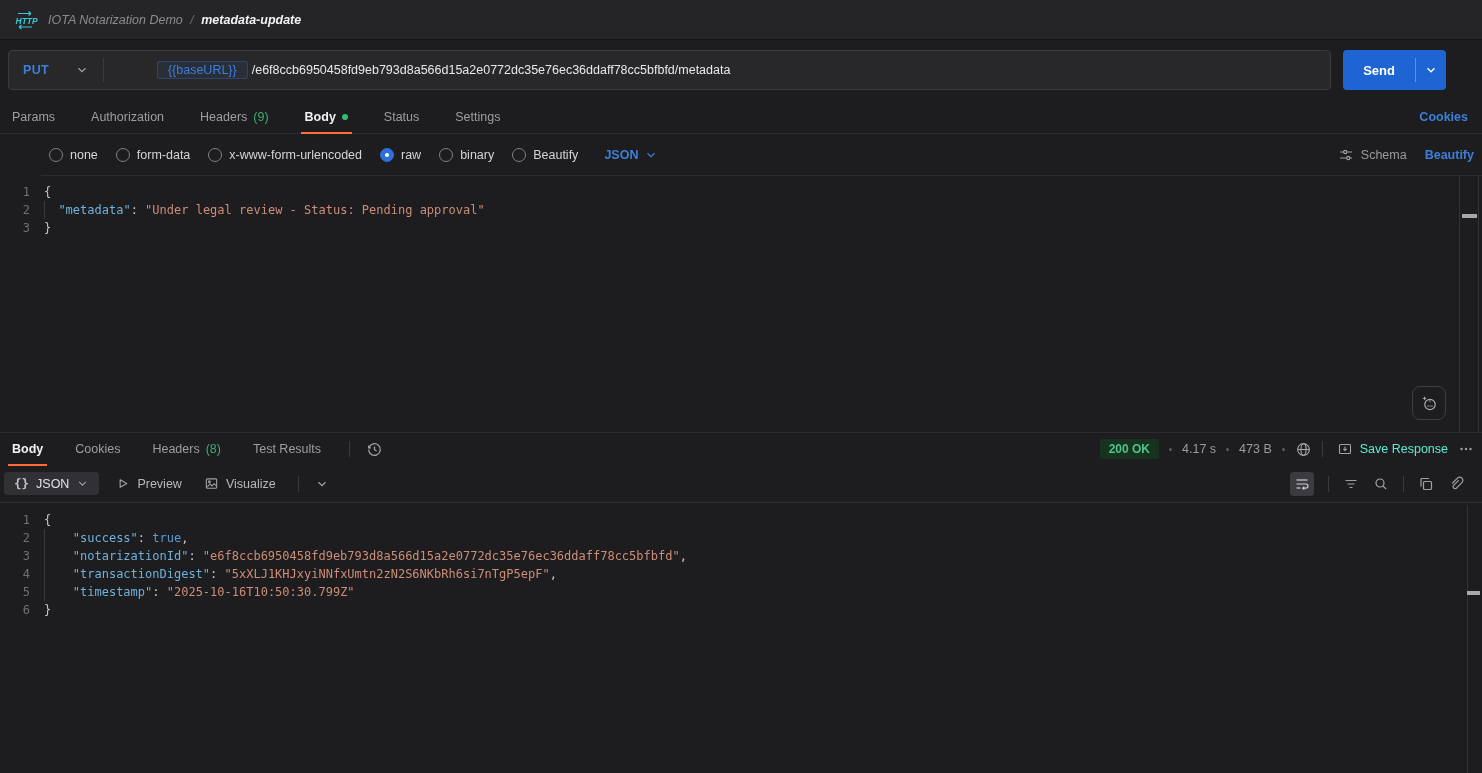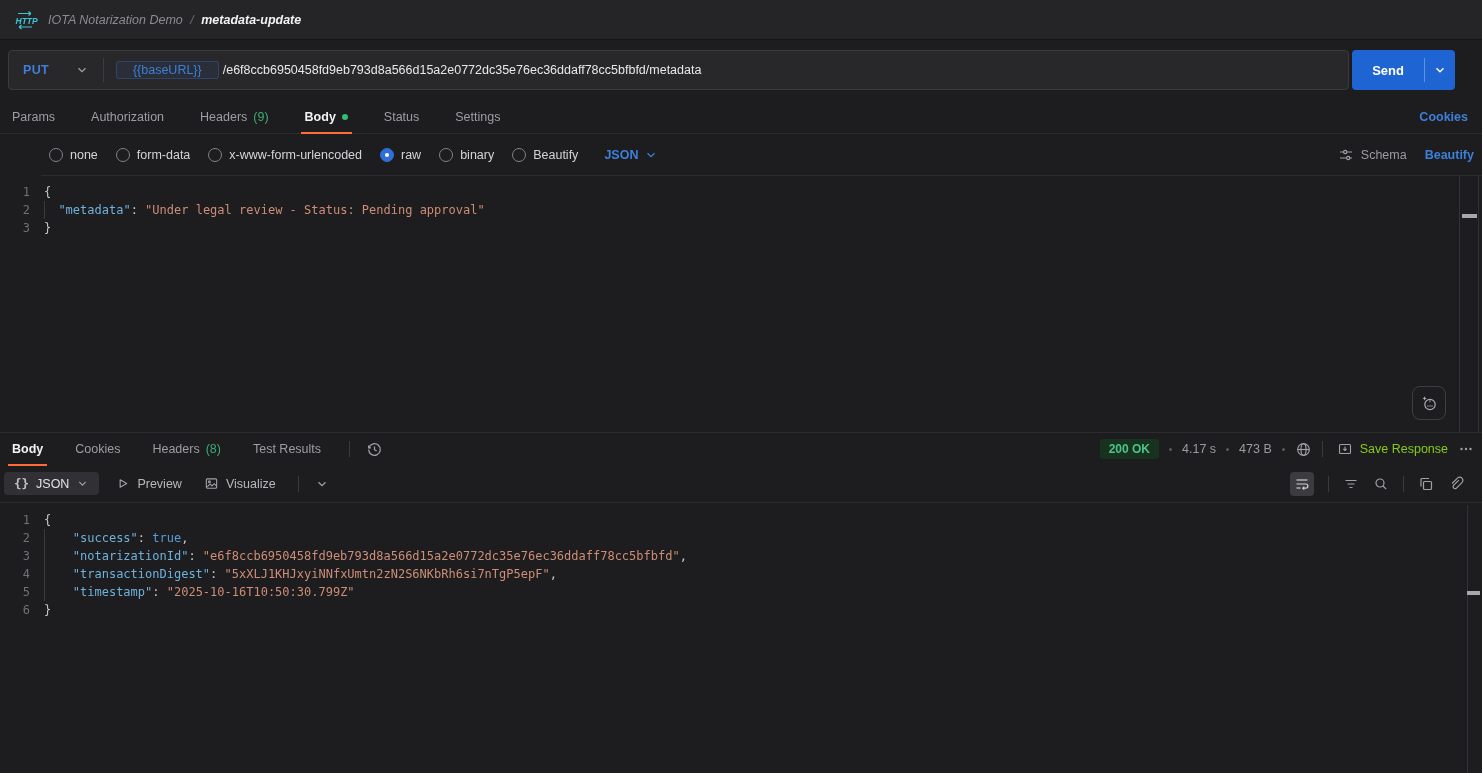--- a/index.html
+++ b/index.html
@@ -21,29 +21,29 @@
   .crumb-name{ color:#f2f2f4; font-weight:700; }
   .hdr-right{ display:flex; align-items:center; gap:10px; }
   .save-group{ display:flex; align-items:center; gap:6px; color:#9a9aa0; cursor:pointer; padding:4px 6px; }
   .hdr-chev{ padding:4px 6px; }
   .share-group{ display:flex; align-items:center; border:1px solid #47474c; border-radius:4px; height:28px; }
   .share-label{ color:#e8e8ea; padding:0 14px; }
   .share-div{ width:1px; height:16px; background:#47474c; }
   .share-link{ padding:0 10px; display:flex; align-items:center; }
 
   
-  .request-bar{ height:60px; flex:0 0 60px; display:flex; align-items:center; padding:0 8px; gap:3px; }
+  .request-bar{ height:60px; flex:0 0 60px; display:flex; align-items:center; padding:0 8px; gap:12px; }
   .url-box{ flex:1; height:40px; background:#28282b; border:1px solid #3b3b3f; border-radius:4px;
     display:flex; align-items:center; overflow:hidden; }
   .method{ display:flex; align-items:center; gap:26px; padding:0 14px; height:100%; cursor:pointer; }
   .method-label{ color:#3d7fd9; font-weight:600; letter-spacing:.3px; }
   .method-div{ width:1px; height:24px; background:#3b3b3f; }
   .url-text{ display:flex; align-items:center; gap:4px; padding:0 12px; white-space:nowrap; overflow:hidden; }
   .var-chip{ color:#3d7fd9; background:rgba(61,127,217,.08); border:1px solid rgba(61,127,217,.3);
-    border-radius:3px; padding:1px 16px; }
+    border-radius:3px; padding:1px 10px;margin-left:41px; }
   .url-path{ color:#e8e8ea; }
   .send-btn{ height:40px; flex:0 0 auto; display:flex; background:#1e64d2; border-radius:4px; overflow:hidden; cursor:pointer; }
   .send-main{ color:#fff; font-weight:600; font-size:13px; display:flex; align-items:center; padding:0 20px; }
   .send-sep{ width:1px; background:rgba(255,255,255,.3); margin:8px 0; }
   .send-chev{ display:flex; align-items:center; padding:0 8px; color:#fff; }
   .right-pad{ width:16px; flex:0 0 16px; }
 
   
   .req-tabs{ height:34px; flex:0 0 34px; display:flex; align-items:stretch; padding:0 8px;
     border-bottom:1px solid #2c2c30; justify-content:space-between; }
@@ -97,21 +97,21 @@
   .response{ flex:1; display:flex; flex-direction:column; border-top:1px solid #2c2c30; }
   .resp-tabs{ height:32px; flex:0 0 32px; display:flex; align-items:stretch; justify-content:space-between; padding:0 8px; }
   .resp-tabs .tab{ margin-right:24px; }
   .vdiv{ width:1px; height:16px; background:#3a3a3e; align-self:center; margin-right:16px; }
   .history-btn{ align-self:center; cursor:pointer; }
   .resp-meta{ display:flex; align-items:center; gap:10px;margin-left:8px; }
   .status-badge{ background:#17331f; color:#4cc38a; font-weight:600; font-size:12px;
     padding:3px 9px; border-radius:3px; }
   .meta-dot{ width:3px; height:3px; border-radius:50%; background:#5a5a5e; }
   .meta-text{ color:#9a9aa0; }
-  .save-resp{ display:flex; align-items:center; gap:7px; color:#84cc16; cursor:pointer; }
+  .save-resp{ display:flex; align-items:center; gap:7px; color:#5eead4; cursor:pointer; }
   .more-btn{ cursor:pointer; }
 
   .resp-format{ height:38px; flex:0 0 38px; display:flex; align-items:center; justify-content:space-between;
     padding:0 4px 0 4px; border-bottom:1px solid #2c2c30; }
   .fmt-left{ display:flex; align-items:center; }
   .fmt-chip{ display:flex; align-items:center; gap:7px; background:#313135; border-radius:4px;
     padding:4px 10px; margin-right:16px; cursor:pointer; }
   .fmt-braces{ color:#c2c2c6; font-family:"DejaVu Sans Mono", monospace; font-weight:600; }
   .fmt-label{ color:#e2e2e6; }
   .fmt-item{ display:flex; align-items:center; gap:7px; color:#b8b8bc; margin-right:22px; cursor:pointer; }

